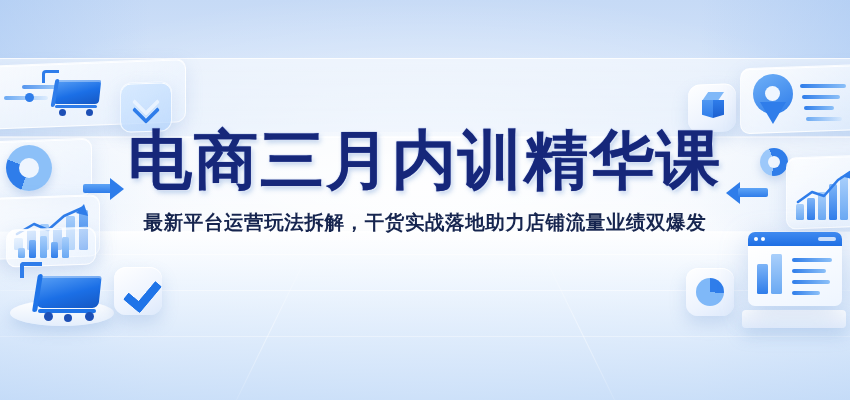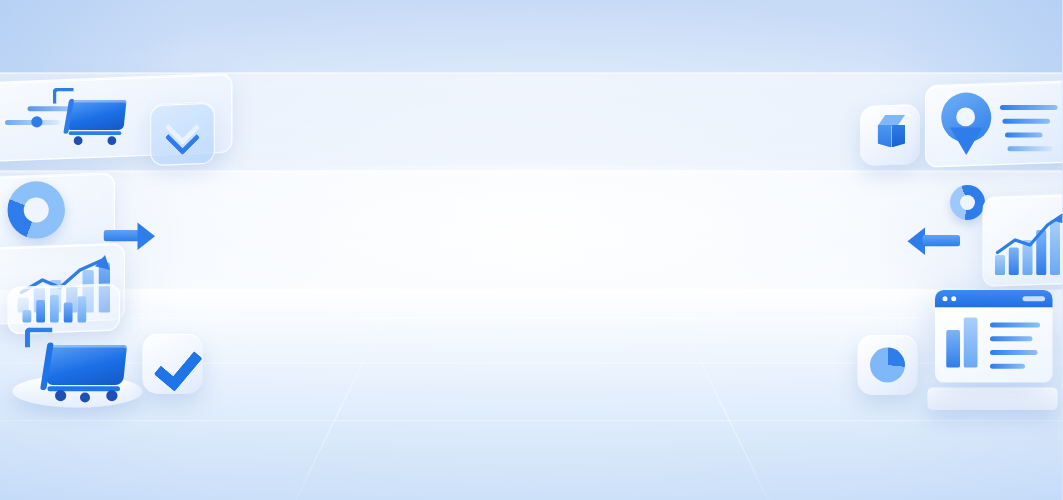--- a/index.html
+++ b/index.html
@@ -296,14 +296,18 @@
       <div class="bar" style="left:9px;bottom:12px;width:11px;height:30px;"></div>
       <div class="bar lt" style="left:23px;bottom:12px;width:11px;height:40px;"></div>
       <div class="line-pill" style="left:44px;top:12px;width:40px;"></div>
       <div class="line-pill" style="left:44px;top:23px;width:34px;"></div>
       <div class="line-pill" style="left:44px;top:34px;width:38px;"></div>
       <div class="line-pill" style="left:44px;top:45px;width:28px;"></div>
     </div>
   </div>
 
   <div class="title-glow"></div>
+  <div class="title-wrap">
+    <h1 class="title">电商三月内训精华课</h1>
+    <p class="subtitle">最新平台运营玩法拆解，干货实战落地助力店铺流量业绩双爆发</p>
+  </div>
 
 </div>
 
 </body></html>

